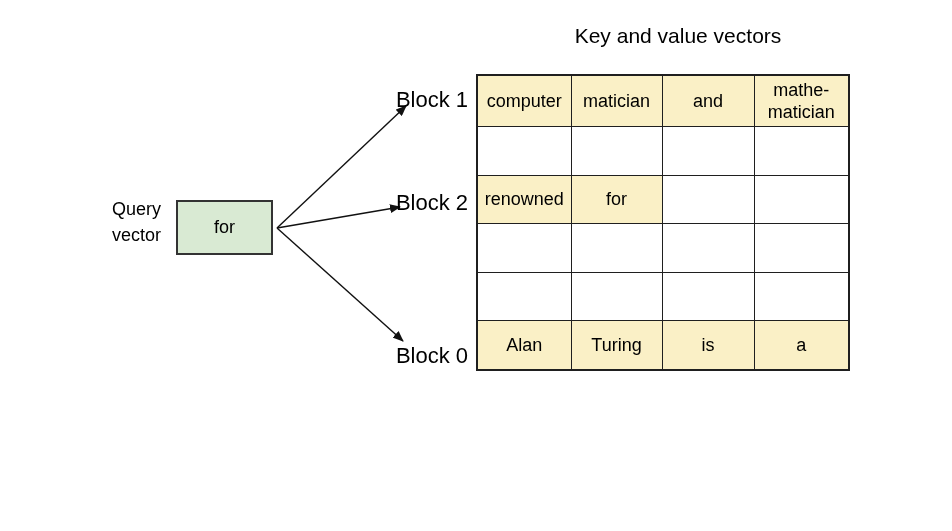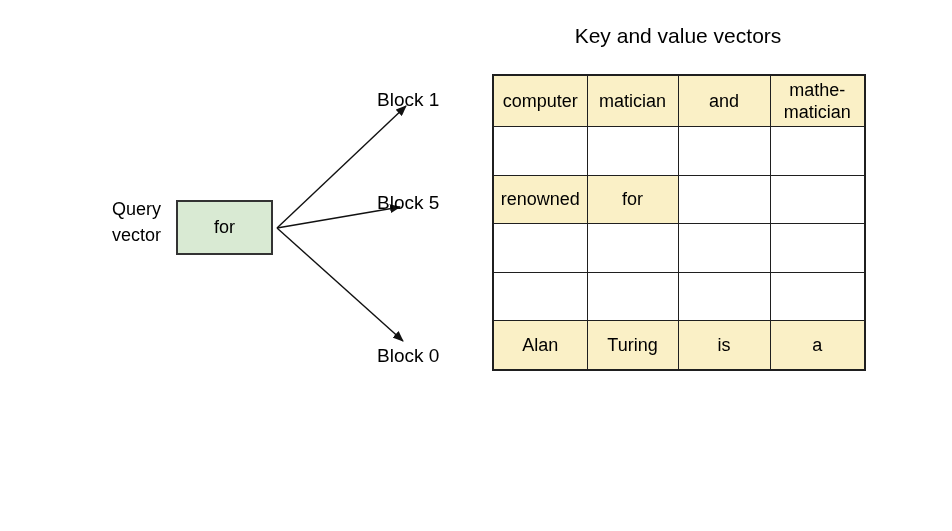--- a/index.html
+++ b/index.html
@@ -53,31 +53,31 @@
     position: absolute;
     left: 0;
     top: 0;
     width: 952px;
     height: 531px;
   }
   .block-label {
     position: absolute;
     left: 377px;
     width: 110px;
-    text-align: left;
-    font-size: 19px;
+    text-align: center;
+    font-size: 22px;
     line-height: 26px;
     white-space: nowrap;
   }
   #block-label-1 { top: 87px; }
   #block-label-2 { top: 190px; }
   #block-label-0 { top: 343px; }
   #kv-table {
     position: absolute;
-    left: 492px;
+    left: 476px;
     top: 74px;
     border-collapse: collapse;
     table-layout: fixed;
   }
   #kv-table td {
     border: 1.5px solid #1f1f1f;
     padding: 0;
     text-align: center;
     vertical-align: middle;
     font-size: 18px;
@@ -111,21 +111,21 @@
       <marker id="arrowhead" markerUnits="userSpaceOnUse" markerWidth="11" markerHeight="9" refX="10" refY="4.5" orient="auto">
         <path d="M0,0 L11,4.5 L0,9 z" fill="#111111"></path>
       </marker>
     </defs>
     <line x1="277" y1="228" x2="406" y2="106" stroke="#111111" stroke-width="1.4" marker-end="url(#arrowhead)"></line>
     <line x1="277" y1="228" x2="400" y2="207" stroke="#111111" stroke-width="1.4" marker-end="url(#arrowhead)"></line>
     <line x1="277" y1="228" x2="403" y2="341" stroke="#111111" stroke-width="1.4" marker-end="url(#arrowhead)"></line>
   </svg>
 
   <div id="block-label-1" class="block-label">Block 1</div>
-  <div id="block-label-2" class="block-label">Block 5</div>
+  <div id="block-label-2" class="block-label">Block 2</div>
   <div id="block-label-0" class="block-label">Block 0</div>
 
   <table id="kv-table">
     <colgroup>
       <col style="width:94px">
       <col style="width:91px">
       <col style="width:92px">
       <col style="width:95px">
     </colgroup>
     <tbody id="kv-table-body">

